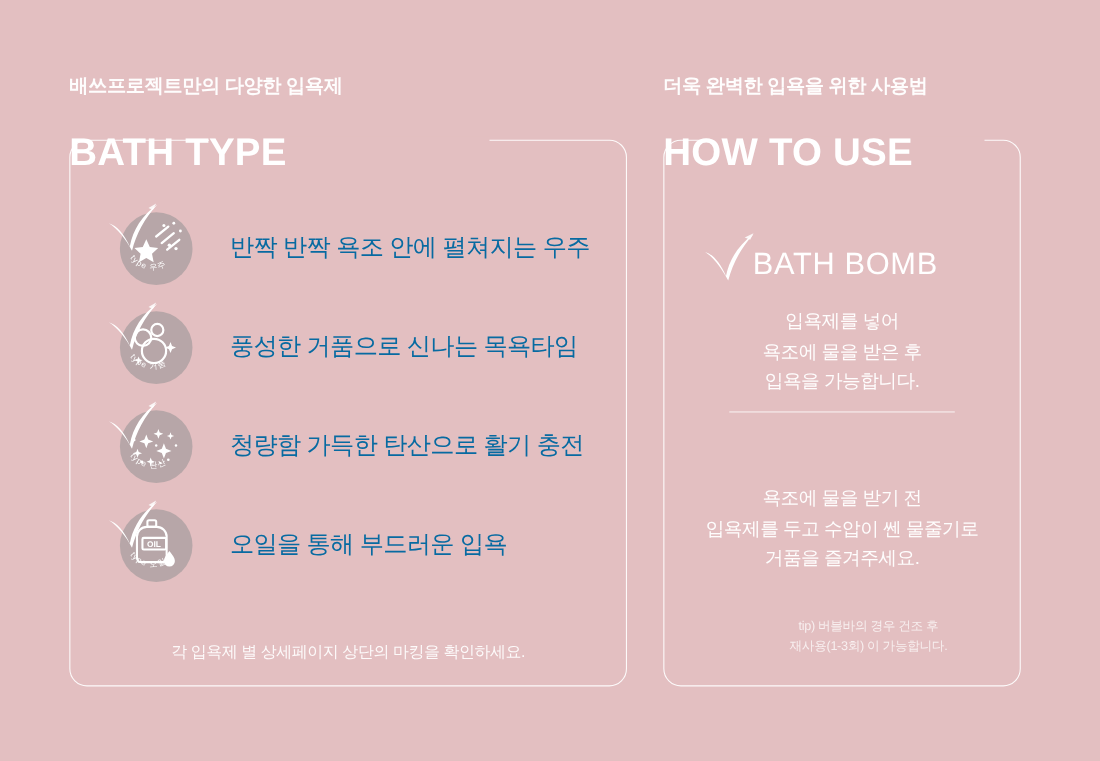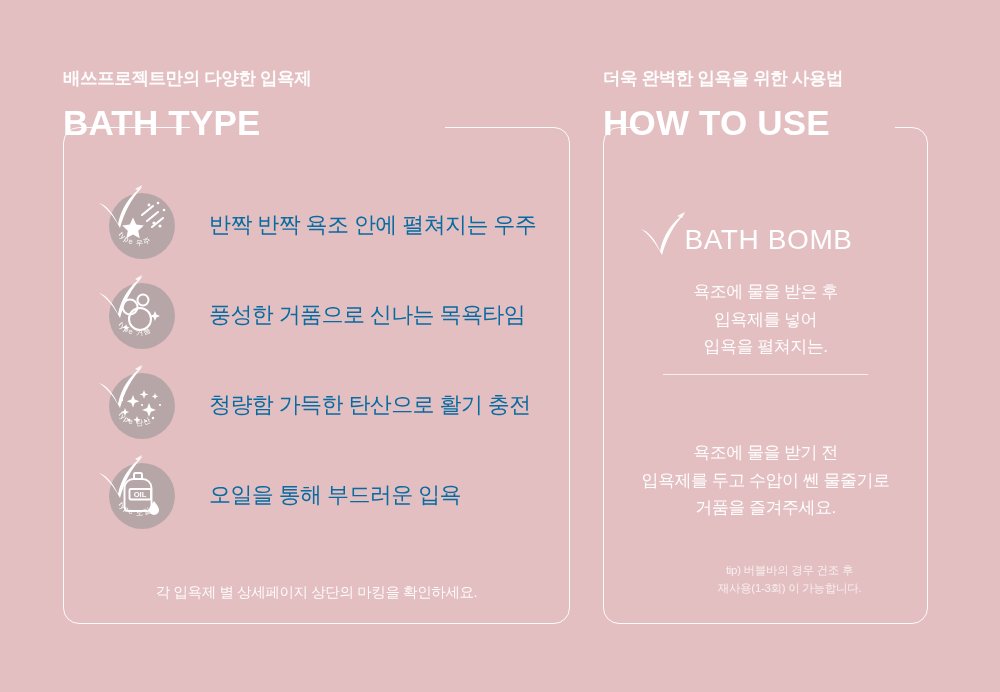--- a/index.html
+++ b/index.html
@@ -43,21 +43,21 @@
     letter-spacing:-0.4px;
     line-height:1.2;
     opacity:.97;
   }
   .en-title{
     color:#ffffff;
     font-size:35px;
     font-weight:800;
     letter-spacing:0.2px;
     line-height:1.25;
-    margin-top:12px;
+    margin-top:28px;
     white-space:nowrap;
   }
 
   
   #type-list{
     position:absolute;
     left:63px; top:180px; width:507px;
   }
   .type-row{
     display:flex;
@@ -308,23 +308,23 @@
 
   <div class="use-block" id="use-block-1">
     <div class="use-head">
       <svg class="use-head-check" viewBox="0 0 58 54">
         <path d="M5 21 C12 23 19 31 24 43 C27 28 35 15 49 5 C37 18 30 32 26 47 C20 36 13 26 5 21 Z" fill="#ffffff"></path>
         <path d="M41 8 l8-4 -3 6z" fill="#ffffff" opacity=".85"></path>
       </svg>
       <span class="use-title">BATH BOMB</span>
     </div>
     <div class="use-desc">
+      <div class="nowrap">입욕제를 넣어</div>
       <div class="nowrap">욕조에 물을 받은 후</div>
-      <div class="nowrap">입욕제를 넣어</div>
-      <div class="nowrap">입욕을 펼쳐지는.</div>
+      <div class="nowrap">입욕을 가능합니다.</div>
     </div>
   </div>
 
   <div id="use-divider"></div>
 
   <div class="use-block" id="use-block-2">
     <div class="use-desc">
       <div class="nowrap">욕조에 물을 받기 전</div>
       <div class="nowrap">입욕제를 두고 수압이 쎈 물줄기로</div>
       <div class="nowrap">거품을 즐겨주세요.</div>

